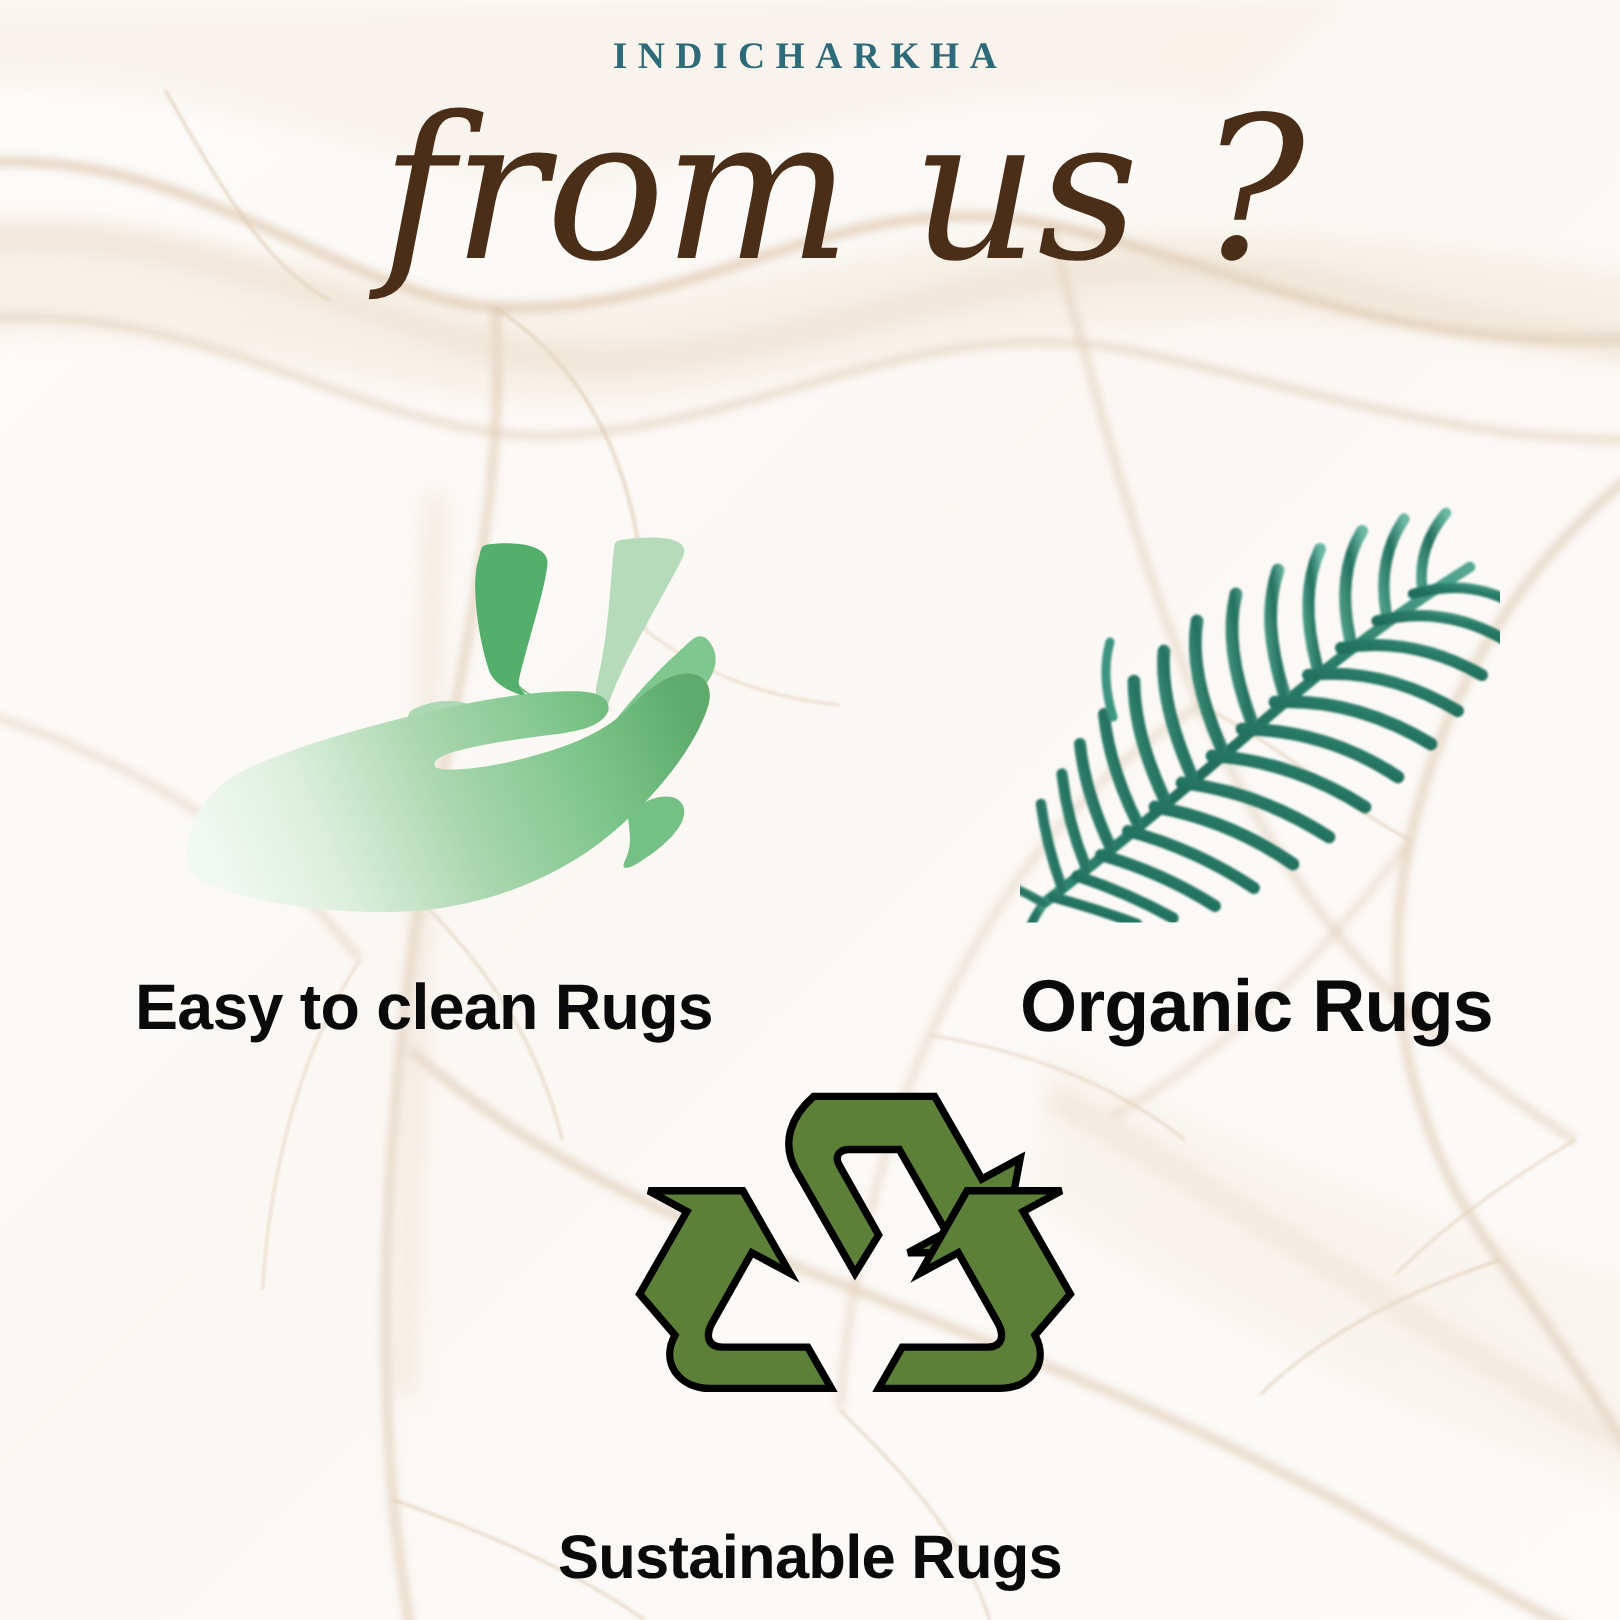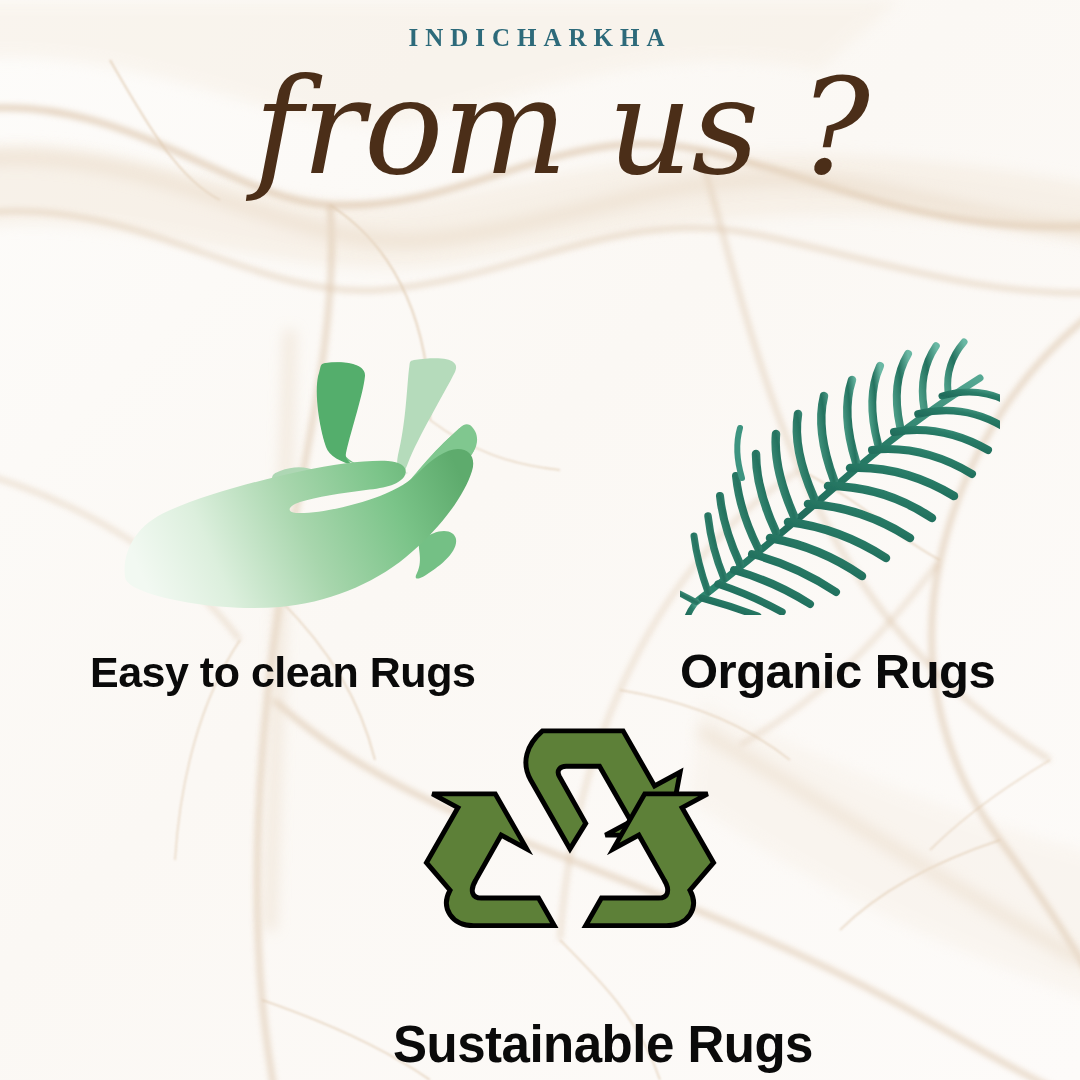--- a/index.html
+++ b/index.html
@@ -46,21 +46,21 @@
   .feat-label{
     position:absolute;
     color:#0a0a0a;
     font-weight:bold;
     font-family:"Liberation Sans",sans-serif;
     white-space:nowrap;
     letter-spacing:-0.5px;
   }
   #label-clean{left:90px;top:648px;font-size:43px;}
   #label-organic{left:680px;top:643px;font-size:49px;}
-  #label-sustainable{left:393px;top:1015px;font-size:51px;}
+  #label-sustainable{left:372px;top:1015px;font-size:41px;}
 
   #icon-hand{left:120px;top:345px;width:360px;height:280px;}
   #icon-fern{left:680px;top:330px;width:320px;height:285px;}
   #icon-recycle{left:420px;top:725px;width:300px;height:295px;}
   .feature svg{display:block;width:100%;height:100%;}
 </style>
 </head>
 <body>
 
 <div id="poster">

